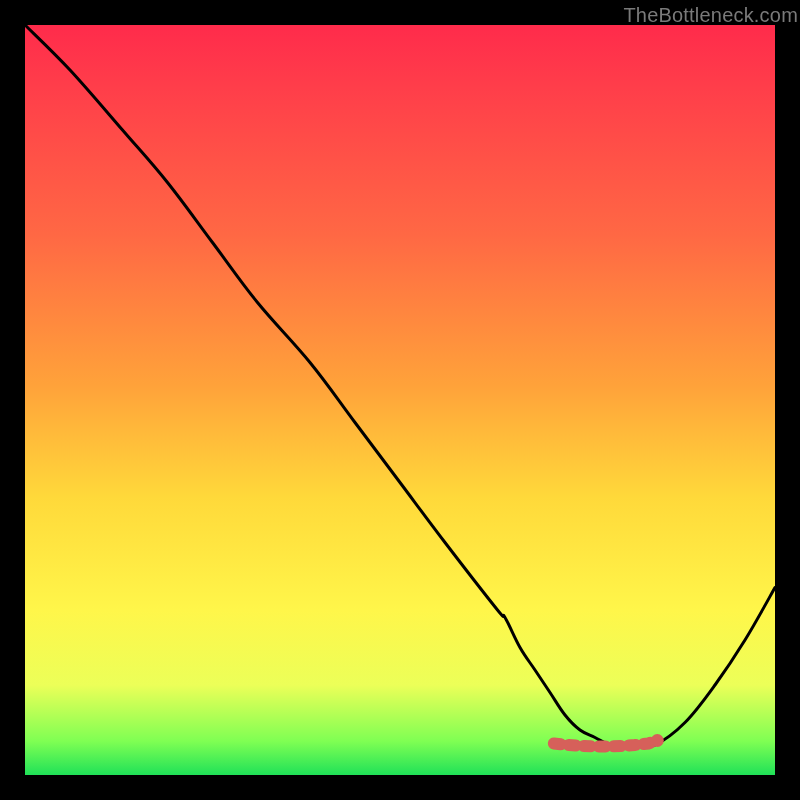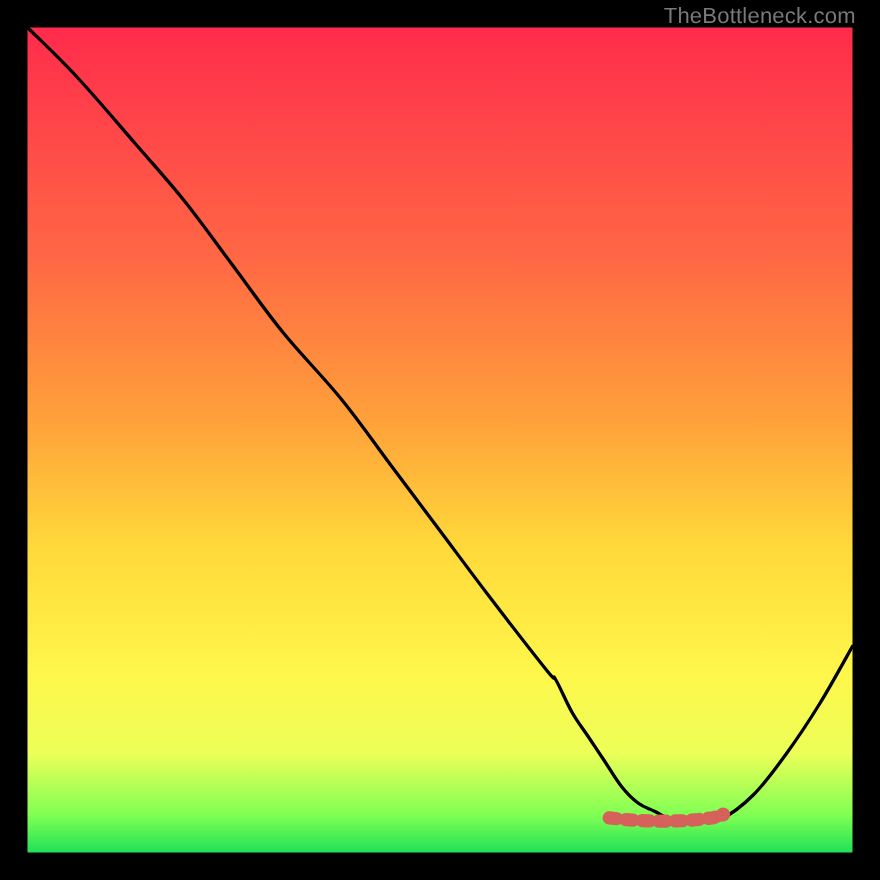--- a/index.html
+++ b/index.html
@@ -13,21 +13,21 @@
   }
   .frame {
     position: relative;
     width: 800px;
     height: 800px;
     background: #000;
   }
   .attrib {
     position: absolute;
     top: 4px;
-    right: 22px;
+    right: 2px;
     color: #7a7a7a;
     font-size: 20px;
     letter-spacing: 0.2px;
     z-index: 5;
     text-align: center;
   }
   .plot {
     position: absolute;
     left: 25px;
     top: 25px;

